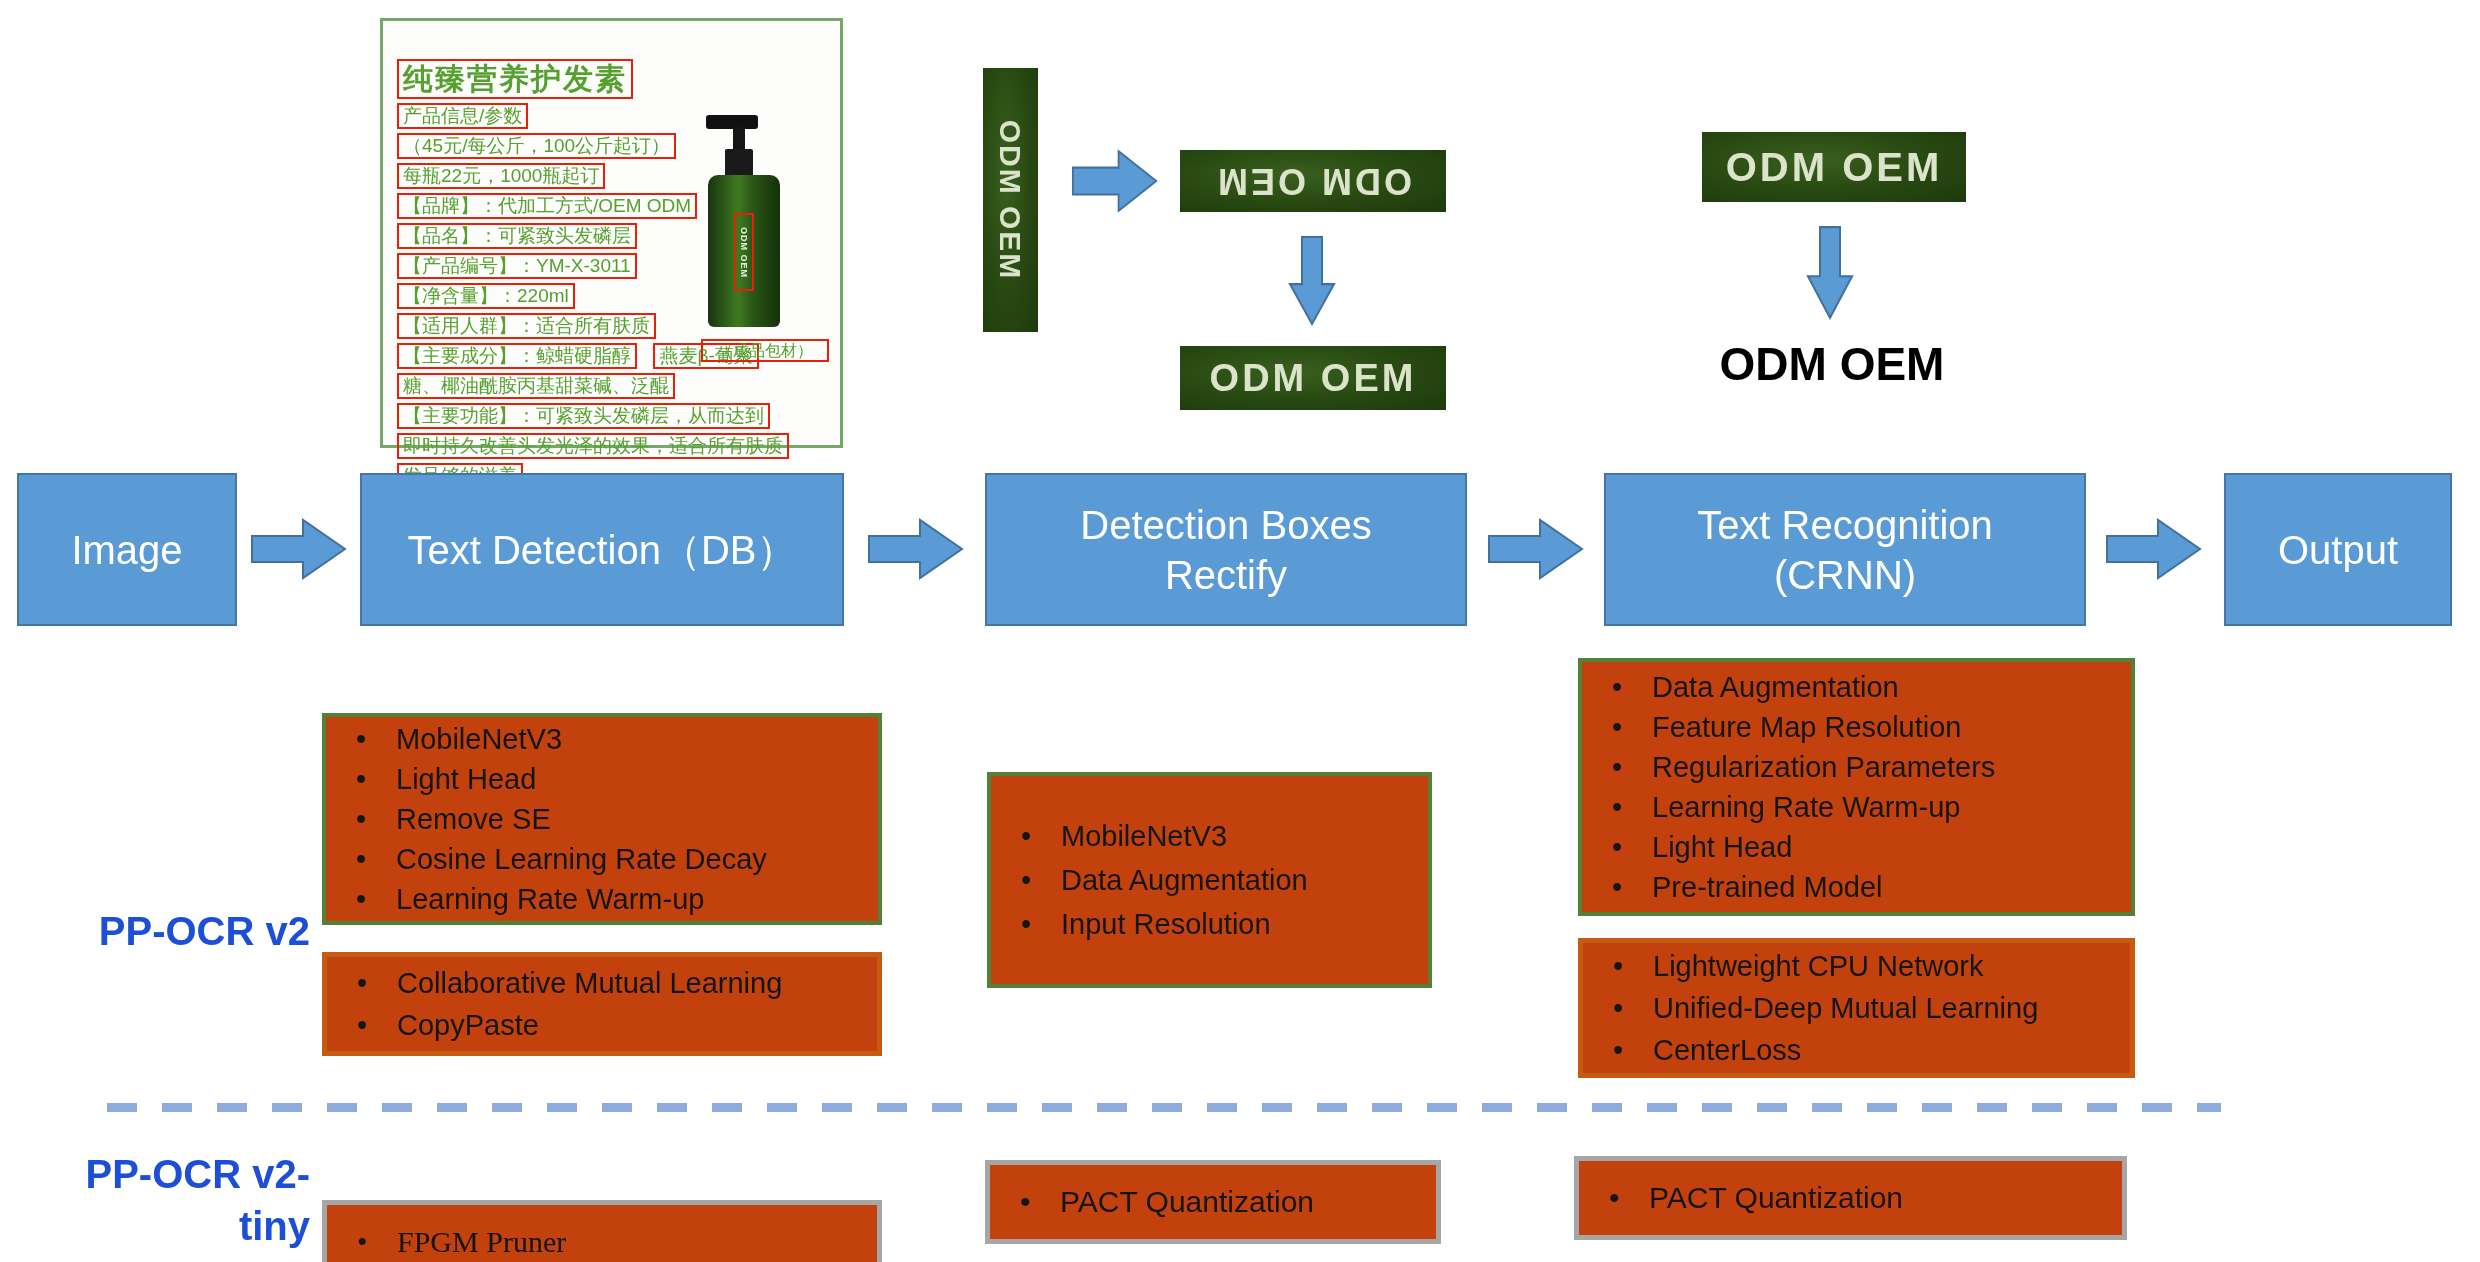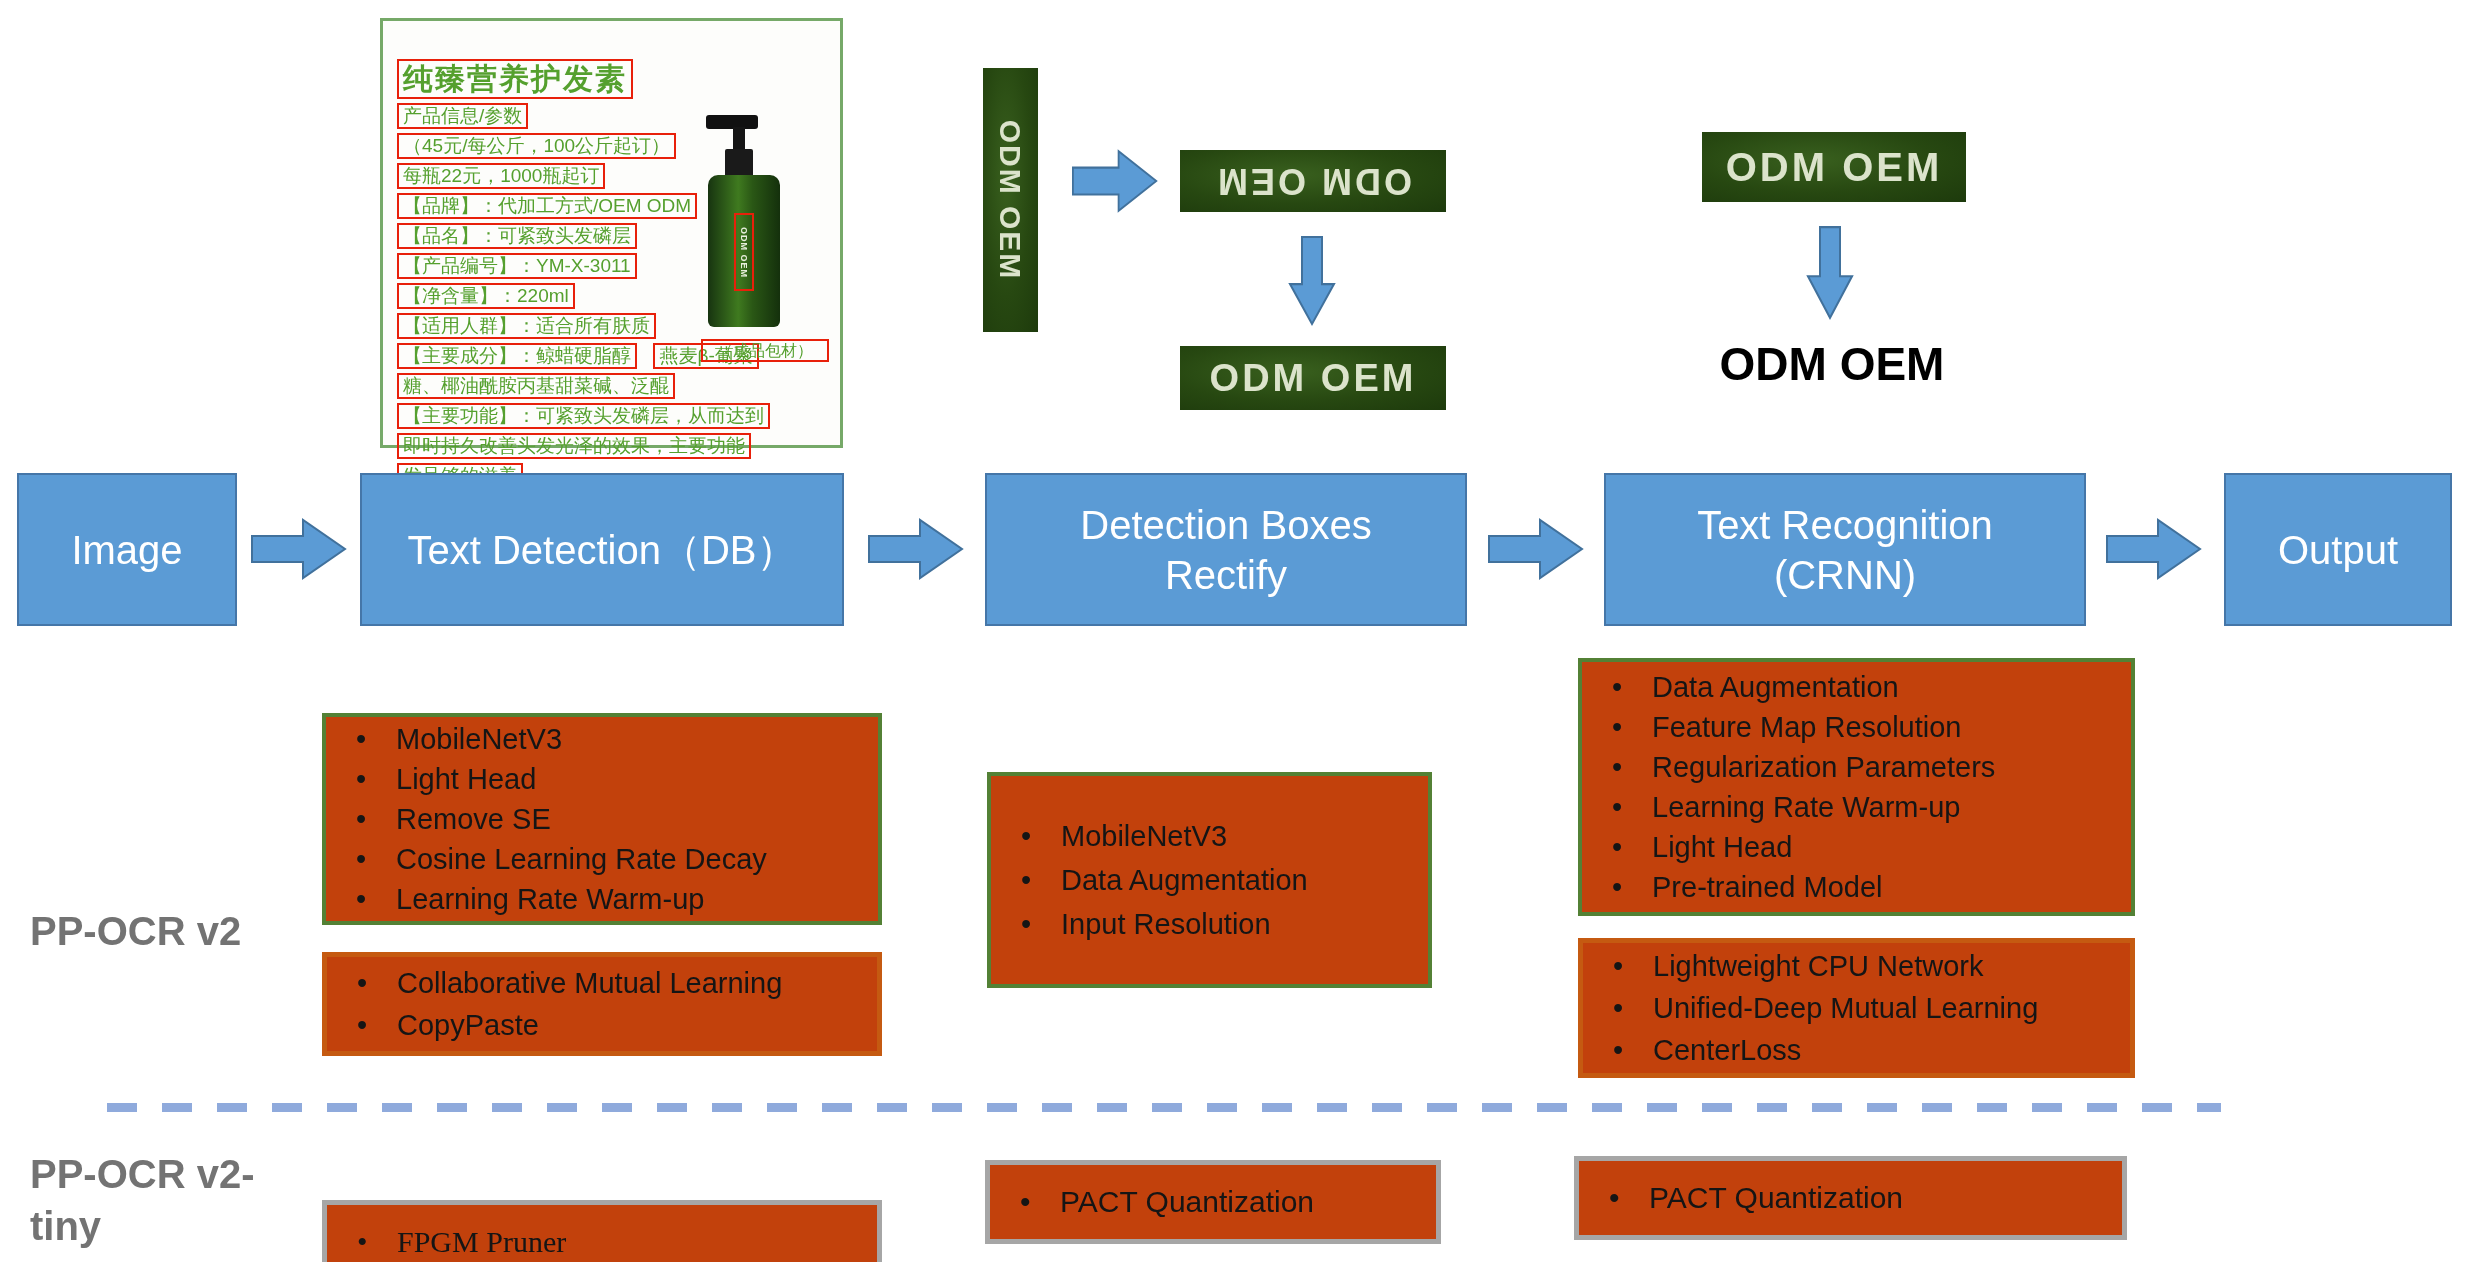--- a/index.html
+++ b/index.html
@@ -76,22 +76,22 @@
   #det-orange{left:322px;top:952px;width:560px;height:104px;}
   #det-orange li{line-height:42px;}
   #recog-orange{left:1578px;top:938px;width:557px;height:140px;}
   #recog-orange li{line-height:42px;}
   #tiny-det{left:322px;top:1200px;width:560px;height:84px;font-family:Liberation Serif, serif;}
   #tiny-rect{left:985px;top:1160px;width:456px;height:84px;}
   #tiny-recog{left:1574px;top:1156px;width:553px;height:84px;}
   .gray li{font-size:30px;}
 
   
-  .row-label{position:absolute;left:30px;width:280px;text-align:left;font-size:40px;
-             font-weight:700;color:#737373;line-height:52px;}
+  .row-label{position:absolute;left:30px;width:280px;text-align:right;font-size:40px;
+             font-weight:700;color:#1d4ed8;line-height:52px;}
   #v2-label{top:905px;}
   #tiny-label{top:1148px;}
   #divider{position:absolute;left:107px;top:1103px;width:2114px;height:9px;
            background:repeating-linear-gradient(90deg,#8FAADC 0 30px,transparent 30px 55px);}
 </style>
 </head>
 <body>
 
 <div id="canvas">
 
@@ -107,21 +107,21 @@
       <div class="pline"><span class="redbox">【品名】：可紧致头发磷层</span></div>
       <div class="pline"><span class="redbox">【产品编号】：YM-X-3011</span></div>
       <div class="pline"><span class="redbox">【净含量】：220ml</span></div>
       <div class="pline"><span class="redbox">【适用人群】：适合所有肤质</span></div>
       <div class="pline">
         <span class="redbox">【主要成分】：鲸蜡硬脂醇</span>
         <span class="redbox">燕麦β-葡聚</span>
       </div>
       <div class="pline"><span class="redbox">糖、椰油酰胺丙基甜菜碱、泛醌</span></div>
       <div class="pline"><span class="redbox">【主要功能】：可紧致头发磷层，从而达到</span></div>
-      <div class="pline"><span class="redbox">即时持久改善头发光泽的效果，主要功能</span></div>
+      <div class="pline"><span class="redbox">即时持久改善头发光泽的效果，适合所有肤质</span></div>
       <div class="pline"><span class="redbox">发足够的滋养</span></div>
     </div>
     <div class="pump-head"></div>
     <div class="pump-stem"></div>
     <div class="pump-collar"></div>
     <div class="bottle-body"></div>
     <div class="bottle-label">
       <span>ODM OEM</span>
     </div>
     <div class="package-note redbox-note">（成品包材）</div>

